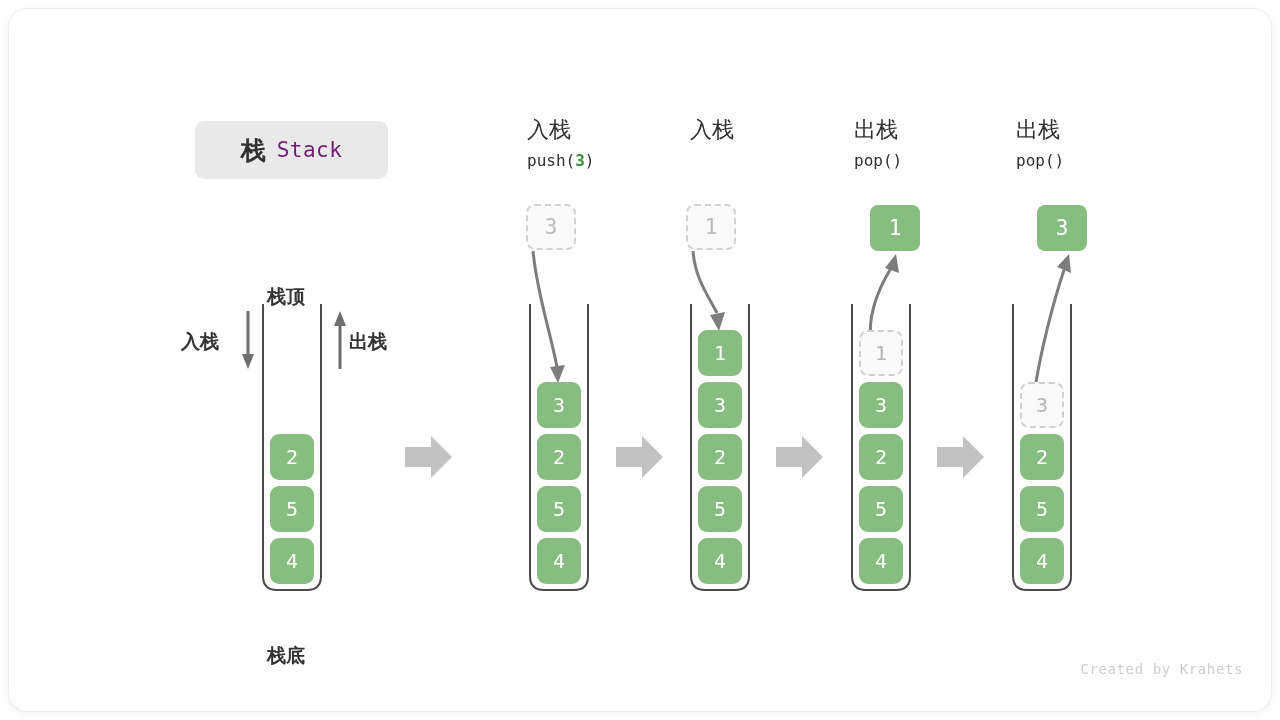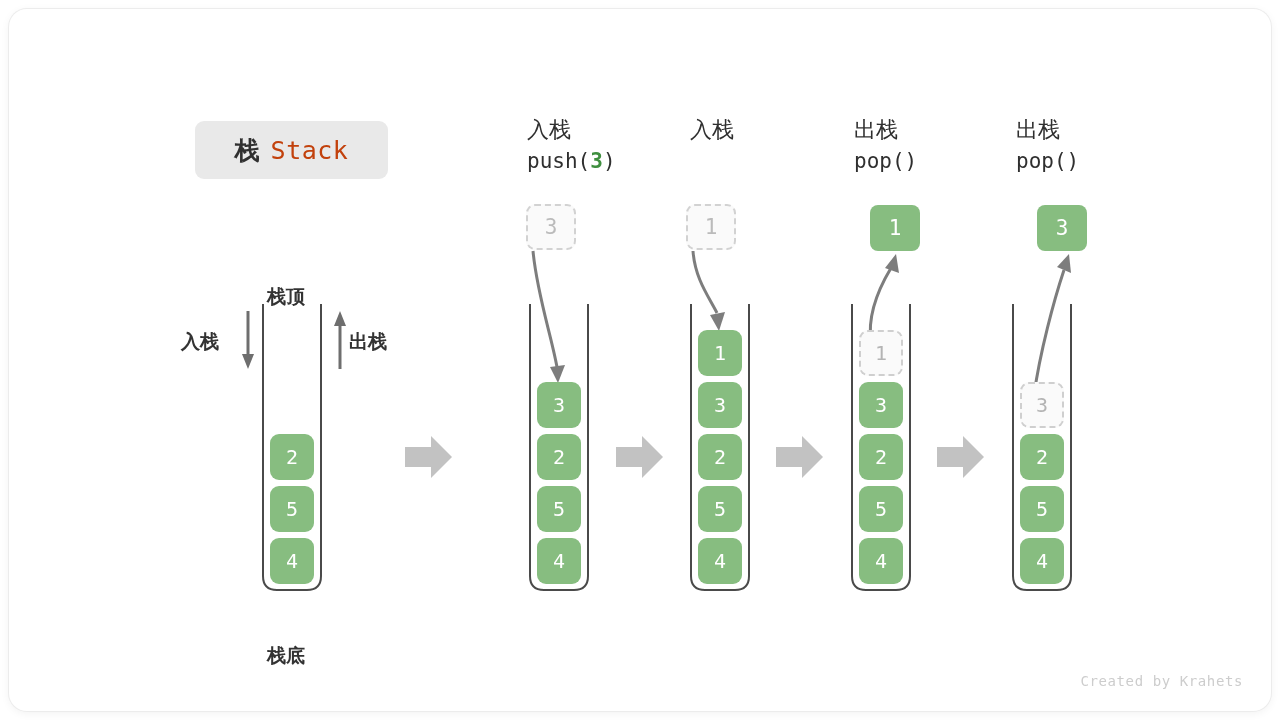--- a/index.html
+++ b/index.html
@@ -36,22 +36,22 @@
   }
   #title-badge .t-cn {
     font-family: "Liberation Sans", sans-serif;
     font-weight: bold;
     font-size: 25px;
     color: #303030;
     letter-spacing: 1px;
   }
   #title-badge .t-en {
     font-family: "DejaVu Sans Mono", monospace;
-    font-size: 25px;
-    color: #c2410c;
+    font-size: 21px;
+    color: #701a75;
     margin-left: 10px;
     letter-spacing: 0.5px;
   }
 
   
   .cn-label {
     font-family: "Liberation Sans", sans-serif;
     font-weight: bold;
     font-size: 19px;
     color: #333333;
@@ -119,36 +119,36 @@
   }
   .col-header .line1 {
     font-family: "Liberation Sans", sans-serif;
     font-size: 22px;
     color: #2f2f2f;
     line-height: 30px;
     white-space: nowrap;
   }
   .col-header .line2 {
     font-family: "DejaVu Sans Mono", monospace;
-    font-size: 21px;
+    font-size: 16px;
     color: #2f2f2f;
     line-height: 32px;
     white-space: nowrap;
   }
   .col-header .line2 .arg {
     color: #3f8f3f;
     font-weight: bold;
   }
 
   
   .step-arrow svg { display: block; }
 
   
   #footer {
-    right: 28px; bottom: 22px;
+    right: 28px; bottom: 34px;
     font-family: "DejaVu Sans Mono", monospace;
     font-size: 14px;
     color: #cdcdcd;
     letter-spacing: 0.6px;
   }
 </style>
 </head>
 <body>
 
 <div id="card">

